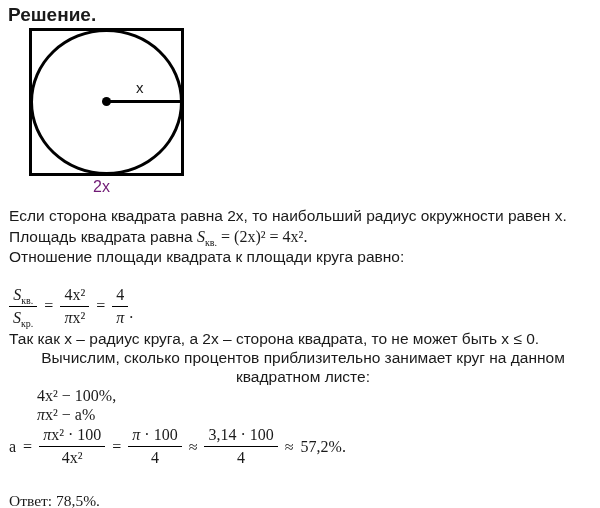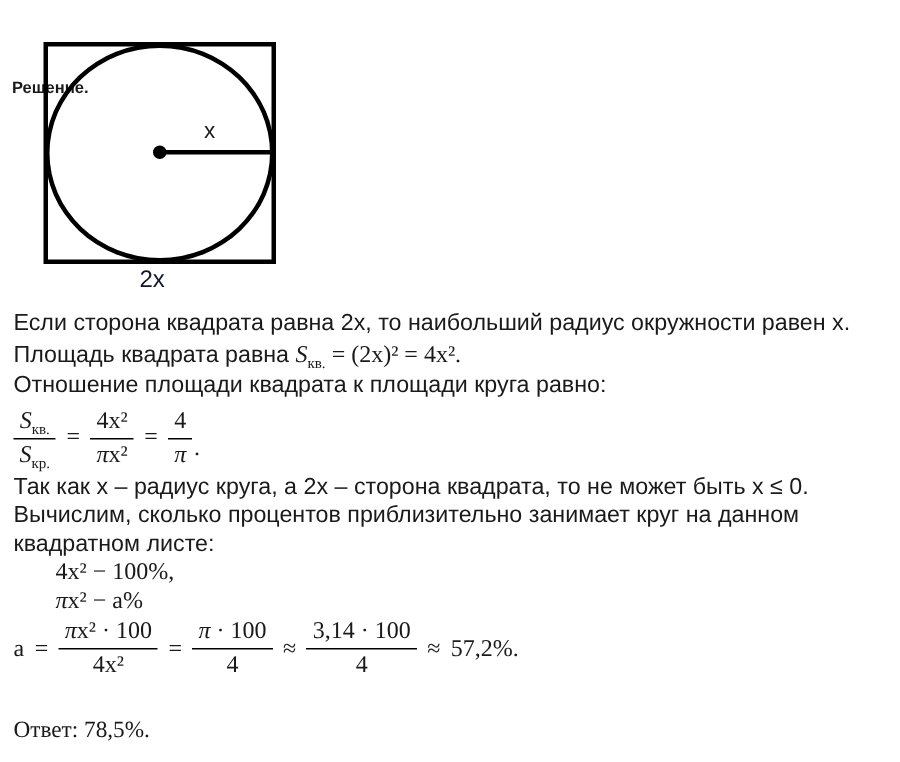--- a/index.html
+++ b/index.html
@@ -8,21 +8,21 @@
     background:#ffffff;
     font-family:"Liberation Sans", sans-serif;
     color:#1a1a1a;
     position:relative;
     overflow:hidden;
   }
   .page { position:absolute; inset:0; background:#fff; }
 
   .title {
     position:absolute; left:8px; top:5px;
-    font-size:11px; font-weight:bold; line-height:20px;margin-top:44px;
+    font-size:19px; font-weight:bold; line-height:20px;
   }
 
   
   .square {
     position:absolute; left:29px; top:28px;
     width:155px; height:148px;
     border:3px solid #000;
   }
   .circle {
     position:absolute; left:-2px; top:-2px;
@@ -36,41 +36,41 @@
   .radius {
     position:absolute; left:74px; top:69px;
     width:75px; height:3px; background:#000;
   }
   .xlab {
     position:absolute; left:104px; top:48px;
     font-size:15px; color:#1a1a1a;
   }
   .slab {
     position:absolute; left:61px; top:147px;
-    font-size:16px; color:#0f172a;
+    font-size:16px; color:#701a75;
   }
 
   
   .text {
     position:absolute; left:9px; top:206px; width:588px;
     font-size:15.5px; line-height:20.5px;
   }
   .ln { }
   .nowrap { white-space:nowrap; }
-  .wrap { line-height:18.5px; }
+  .wrap { line-height:18.5px;text-align:center; }
   .math { font-family:"Liberation Serif", serif; font-size:16px; }
   .it { font-style:italic; }
   sub { font-size:10px; line-height:0; }
 
   .math-line {
     display:flex; align-items:center;
     font-family:"Liberation Serif", serif; font-size:16px;
     line-height:18px;
   }
-  .math-line.ratio { min-height:37px; margin:4px 0 2px; }
+  .math-line.ratio { min-height:37px; margin:18px 0 2px; }
   .math-line.calc  { min-height:43px; margin-top:1px; }
   .frac { display:inline-flex; flex-direction:column; align-items:center; text-align:center; }
   .frac .num { display:block; padding:0 4px 2px; border-bottom:1.5px solid #000; }
   .frac .den { display:block; padding:2px 4px 0; }
   .op { margin:0 7px; }
   .mtext { }
   .tail { align-self:flex-end; padding-bottom:5px; margin-left:1px; }
 
   .prop { font-family:"Liberation Serif", serif; font-size:16px; line-height:19px;margin-left:28px; }
   .answer { margin-top:23px; line-height:20px;font-family:Liberation Serif, serif; }

